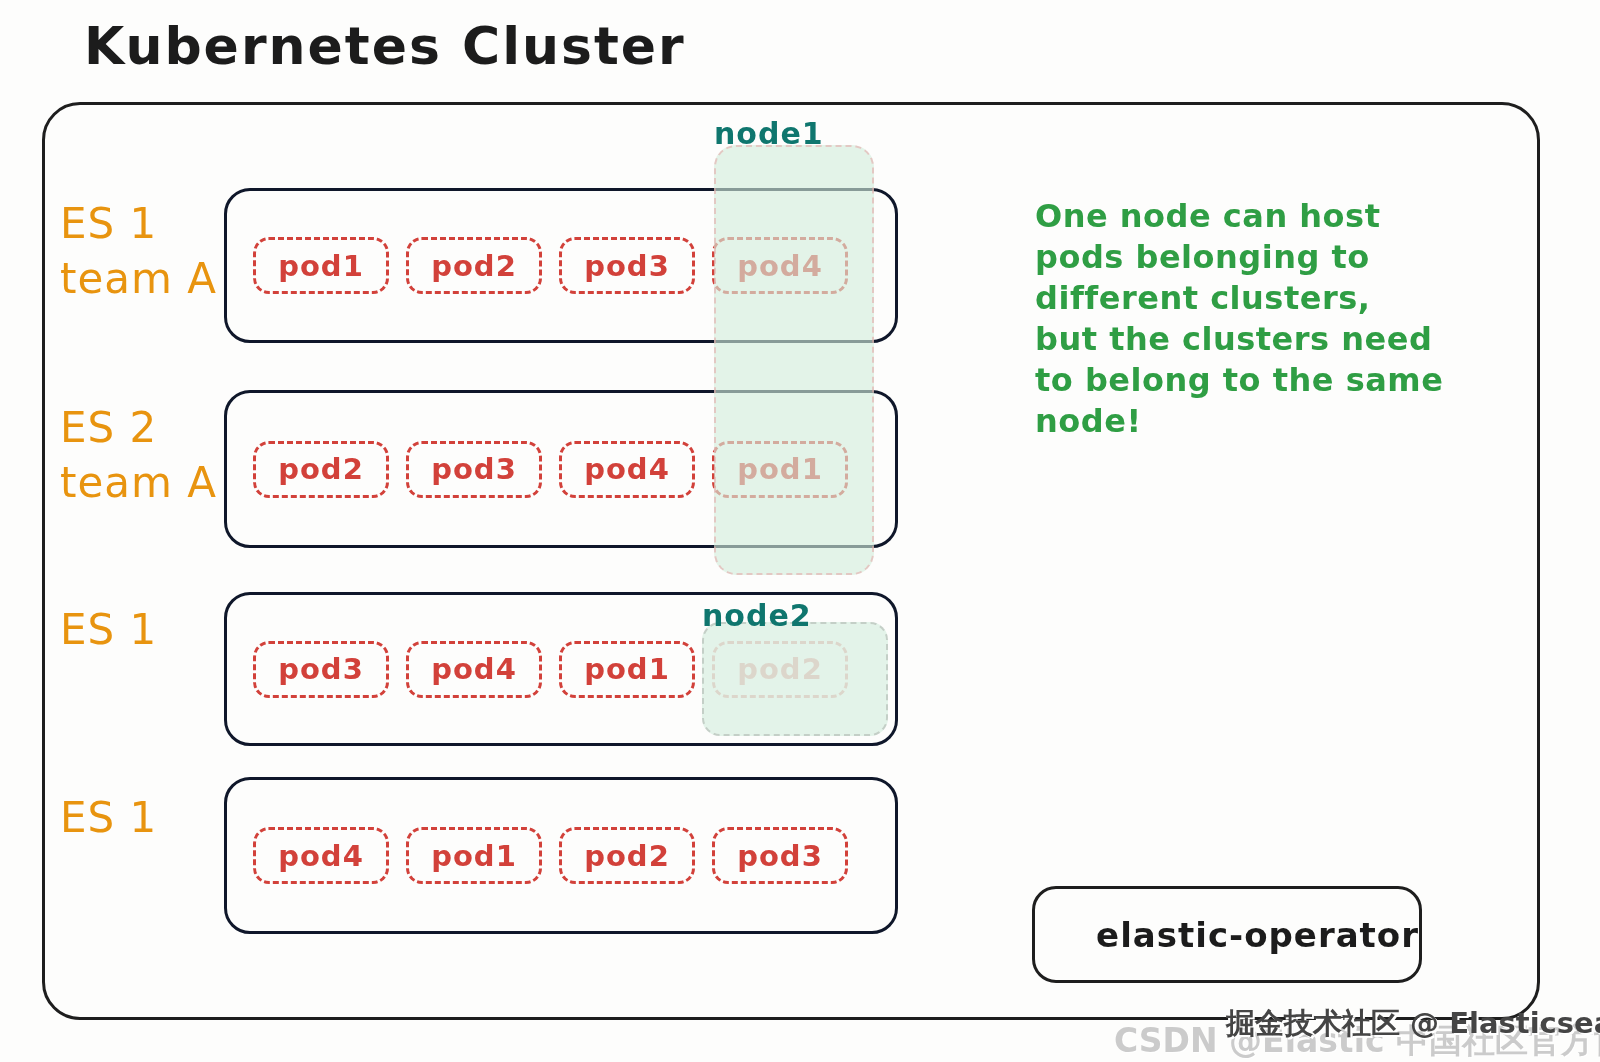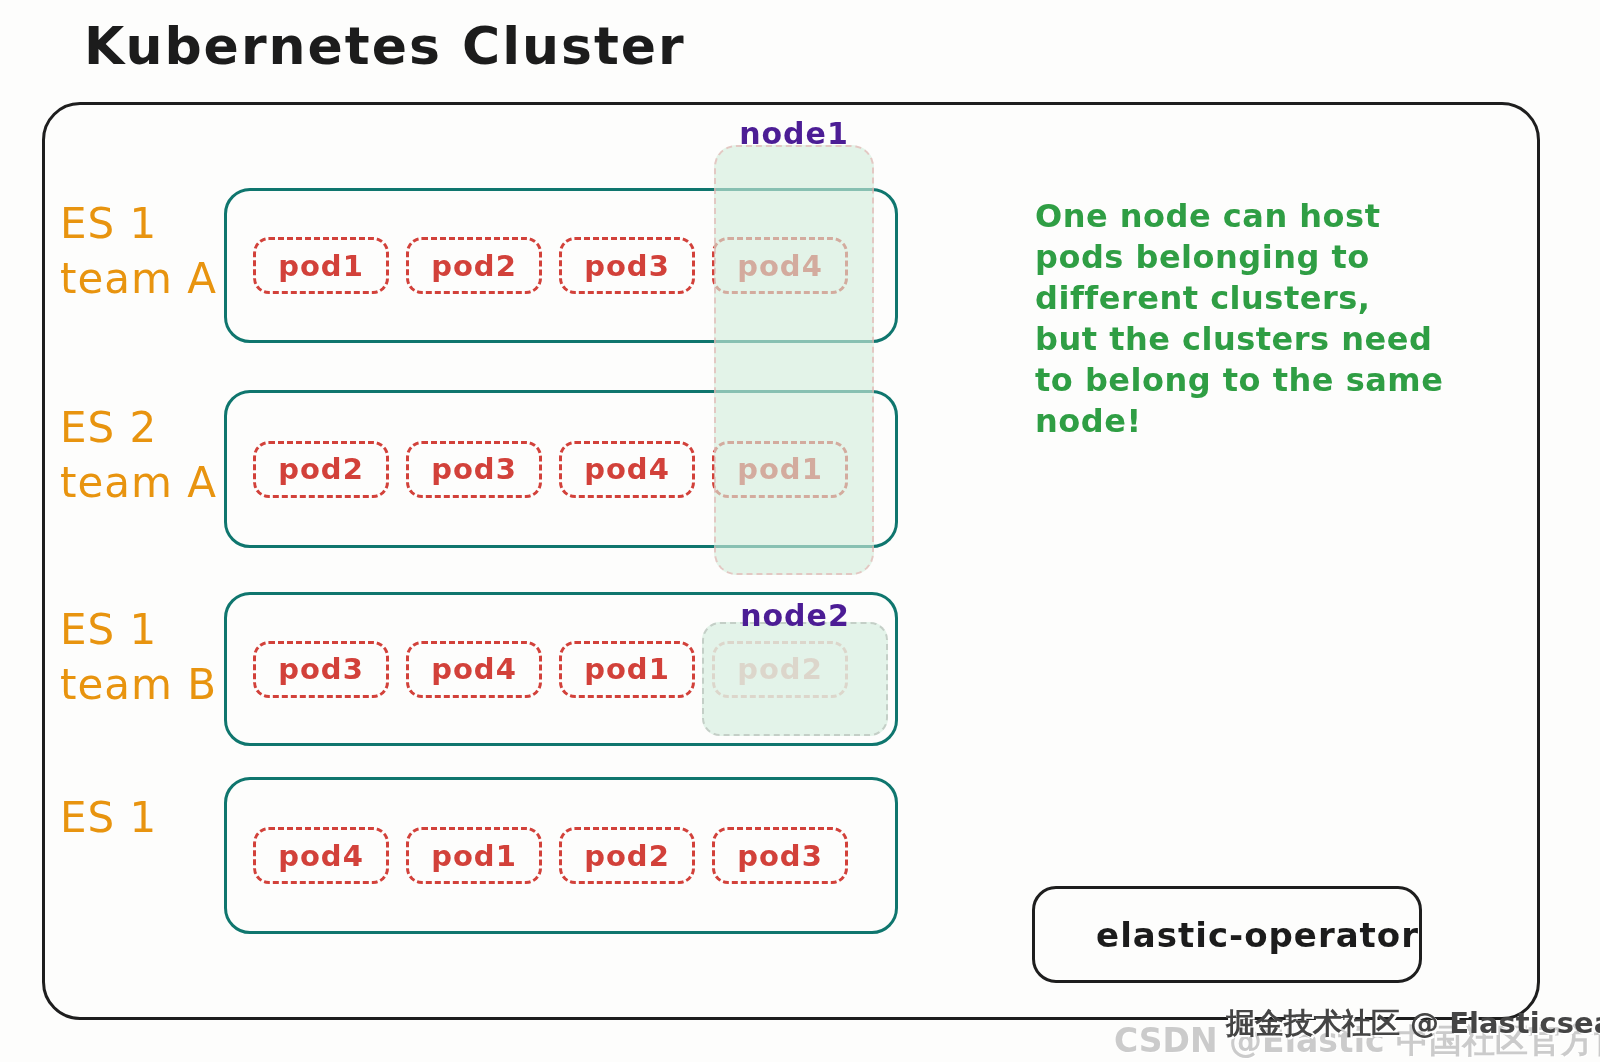--- a/index.html
+++ b/index.html
@@ -31,21 +31,21 @@
     border: 3px solid #1e1e1e;
     border-radius: 38px;
     box-sizing: border-box;
     background: transparent;
     z-index: 0;
   }
 
   .cluster-box {
     left: 224px;
     width: 674px;
-    border: 3px solid #0f766e;
+    border: 3px solid #0f172a;
     border-radius: 26px;
     box-sizing: border-box;
     display: flex;
     align-items: center;
     padding-left: 26px;
     gap: 17px;
     background: transparent;
     z-index: 1;
   }
   .pod {
@@ -88,26 +88,26 @@
   .node2-box {
     left: 702px; top: 622px;
     width: 186px; height: 114px;
     background: rgba(222, 241, 229, 0.85);
     border: 2px dashed #c4cfc7;
     border-radius: 18px;
     box-sizing: border-box;
     z-index: 2;
   }
   .node-label {
-    color: #4c1d95;
+    color: #0f766e;
     font-size: 30px;
     font-weight: 700;
     letter-spacing: 1px;
     z-index: 6;
-    text-align: center;
+    text-align: left;
   }
   .node1-label { left: 714px; top: 116px; width: 160px; }
   .node2-label { left: 702px; top: 598px; width: 186px; }
 
   .annotation {
     left: 1035px; top: 196px;
     width: 420px;
     color: #2f9e44;
     font-size: 32px;
     font-weight: 600;
@@ -184,21 +184,20 @@
   </div>
   <div class="abs cluster-box" style="top:390px;height:158px">
     <div class="pod">pod2</div>
     <div class="pod">pod3</div>
     <div class="pod">pod4</div>
     <div class="pod">pod1</div>
   </div>
 
   <div class="abs es-label" style="top:602px">
     <div>ES 1</div>
-    <div>team B</div>
   </div>
   <div class="abs cluster-box" style="top:592px;height:154px">
     <div class="pod">pod3</div>
     <div class="pod">pod4</div>
     <div class="pod">pod1</div>
     <div class="pod">pod2</div>
   </div>
 
   <div class="abs es-label" style="top:790px">
     <div>ES 1</div>

